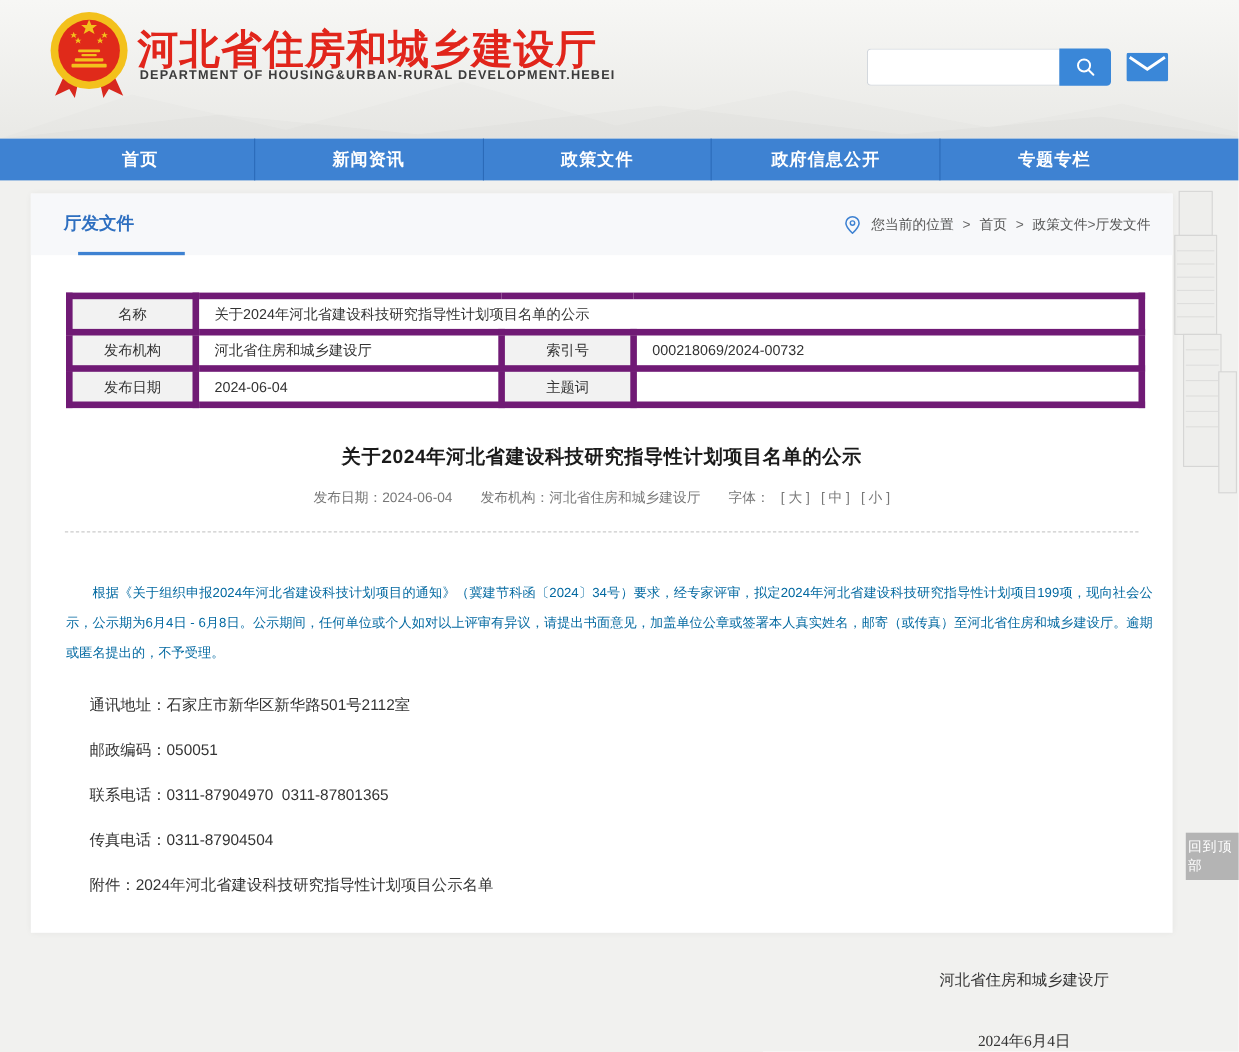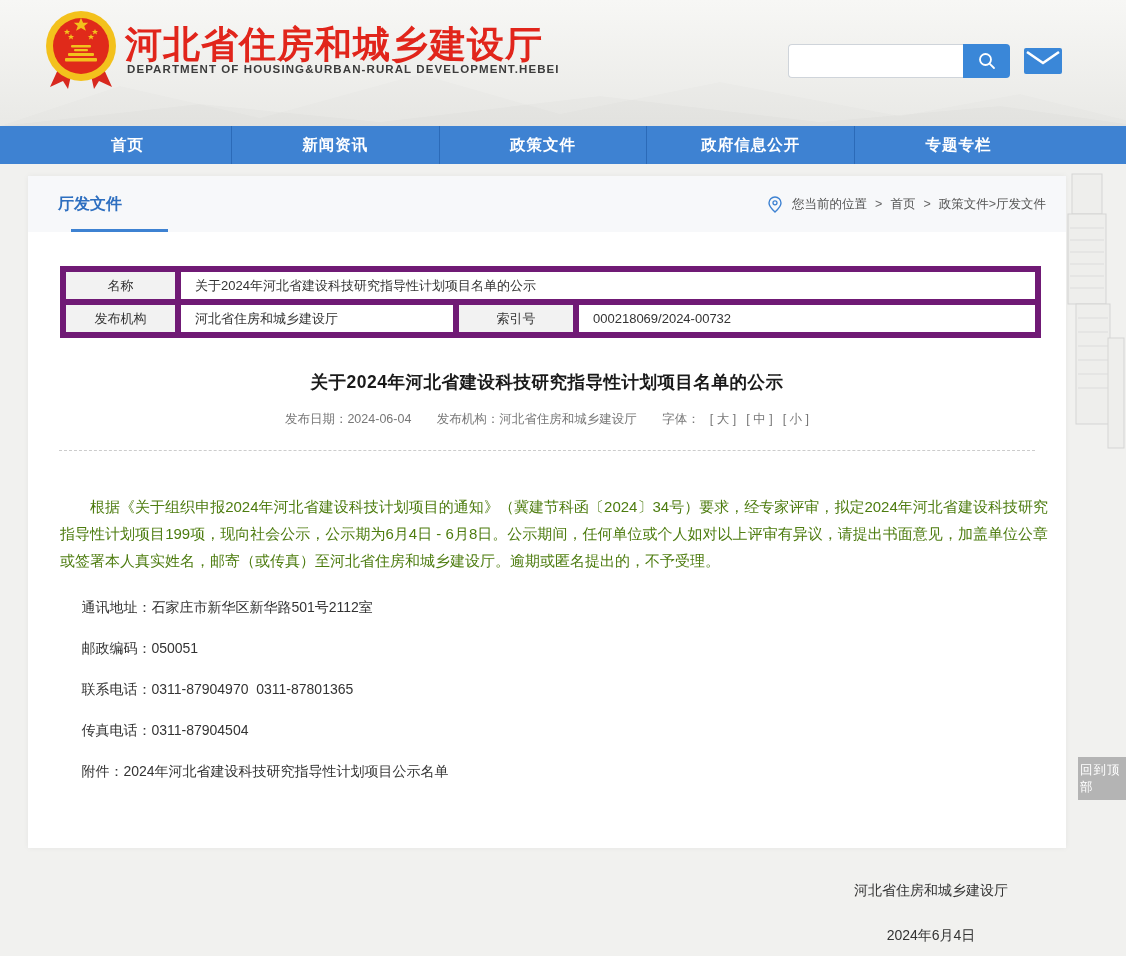--- a/index.html
+++ b/index.html
@@ -85,31 +85,31 @@
     margin-top:32px; text-align:center; font-size:17.5px; font-weight:bold; color:#1a1a1a;
     letter-spacing:.5px;
   }
   .article-meta {
     margin-top:17px; text-align:center; font-size:12.5px; color:#777;
   }
   .article-meta .gap { margin-left:22px;font-family:Liberation Serif, serif; }
   .font-size-btn { cursor:pointer; margin-left:10px; color:#777; }
   .dashed-sep { margin:22px 31px 0 31px; border-top:1px dashed #ccc; height:0; }
   .article-body {
-    margin:42px 18px 0 32px; font-size:15px; line-height:27px; color:#4d7c0f;
+    margin:42px 18px 0 32px; font-size:12px; line-height:27px; color:#0369a1;
     text-align:justify; text-indent:2em;
   }
   .contact-line {
     margin:0 31px; margin-top:14px; font-size:14px; line-height:27px; color:#333;
     text-indent:1.6em; white-space:pre-wrap;
   }
   .contact-line.first { margin-top:20px; }
   .signature { position:absolute; right:58px; top:706px; text-align:center; font-size:14px; color:#333; }
   .signature .sig-org { display:block; }
-  .signature .sig-date { display:block; margin-top:27px; }
+  .signature .sig-date { display:block; margin-top:38px;font-family:Liberation Serif, serif; }
   
   .back-top {
     position:absolute; left:1078px; top:757px; width:50px; height:43px;
     background:#b4b4b4; color:#fff; font-size:12.5px; line-height:17px;
     display:flex; align-items:center; justify-content:center; text-align:left;
     cursor:pointer; letter-spacing:1px; padding:2px;
   }
 </style>
 </head>
 <body>
@@ -229,20 +229,26 @@
         <tr>
       <td class="lbl">名称</td>
       <td colspan="3">关于2024年河北省建设科技研究指导性计划项目名单的公示</td>
     </tr>
     <tr>
       <td class="lbl">发布机构</td>
       <td>河北省住房和城乡建设厅</td>
       <td class="lbl">索引号</td>
       <td>000218069/2024-00732</td>
     </tr>
+    <tr>
+      <td class="lbl">发布日期</td>
+      <td>2024-06-04</td>
+      <td class="lbl">主题词</td>
+      <td></td>
+    </tr>
   </tbody>
     </table>
 
   <h1 class="article-title">关于2024年河北省建设科技研究指导性计划项目名单的公示</h1>
 
   <div class="article-meta">
     <span>发布日期：</span><span>2024-06-04</span>
     <span class="gap">发布机构：</span><span>河北省住房和城乡建设厅</span>
     <span class="gap">字体：</span><span class="font-size-btn">[ 大 ]</span><span class="font-size-btn">[ 中 ]</span><span class="font-size-btn">[ 小 ]</span>
   </div>

